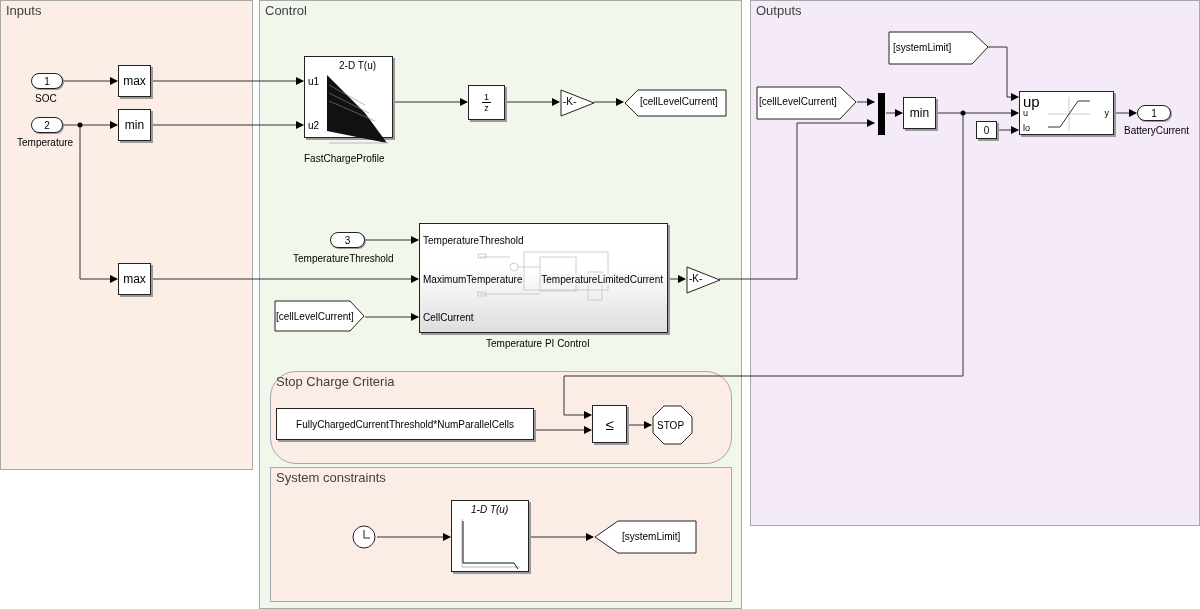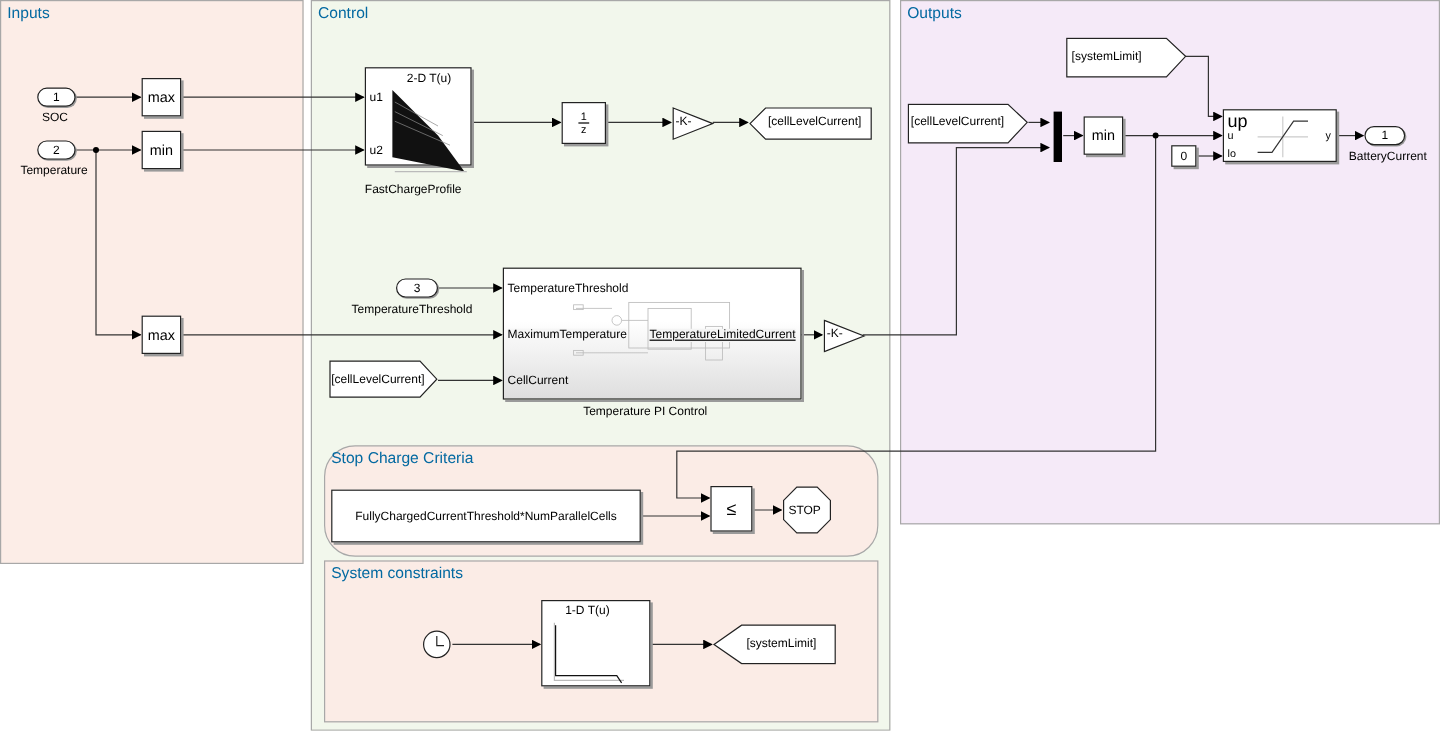--- a/index.html
+++ b/index.html
@@ -1,22 +1,22 @@
 <!DOCTYPE html>
 <html><head>
 <meta charset="utf-8">
 <style>
   html, body { margin:0; padding:0; }
   body { width:1200px; height:609px; background:#ffffff; position:relative; overflow:hidden;
          font-family:"Liberation Sans", sans-serif; font-size:10px; color:#000; }
   .area { position:absolute; border:1px solid #a8a8a8; box-sizing:border-box; }
-  .area-title { position:absolute; left:5px; top:2px; font-size:13px; color:#0369a1; }
+  .area-title { position:absolute; left:5px; top:2px; font-size:13px; color:#404040; }
   #area-inputs { left:0; top:0; width:253px; height:470px; background:#fcede7; }
   #area-control { left:259px; top:0; width:483px; height:609px; background:#f2f7ec; }
-  #area-outputs { left:750px; top:0; width:450px; height:437px; background:#f5eaf8; }
+  #area-outputs { left:750px; top:0; width:450px; height:526px; background:#f5eaf8; }
   #area-stop { left:270px; top:371px; width:462px; height:93px; background:#fbece6;border-radius:26px; }
   #area-sys { left:270px; top:467px; width:462px; height:135px; background:#fbece6; }
   #wires { position:absolute; left:0; top:0; }
   .blk { position:absolute; background:#fff; border:1px solid #222; box-sizing:border-box;
          box-shadow:2px 2px 0 #9a9a9a; display:flex; align-items:center; justify-content:center; }
   .port { position:absolute; background:#fff; border:1px solid #222; border-radius:9px; box-sizing:border-box;
           display:flex; align-items:center; justify-content:center; font-size:10px; box-shadow:1px 1px 0 #999; }
   .lbl { position:absolute; font-size:10px; white-space:nowrap; }
   .txt { position:absolute; font-size:10px; white-space:nowrap; }
   .sub { background:linear-gradient(#ffffff 40%, #dedede); }
@@ -140,45 +140,45 @@
         <circle cx="94" cy="43" r="4"></circle>
       <path d="M60,33 H90 M60,70 H120 M156,55 H200 M98,43 H120"></path>
       <rect x="58" y="30" width="8" height="4"></rect>
         <rect x="58" y="68" width="8" height="4"></rect>
         <rect x="200" y="54" width="8" height="4"></rect>
     </g>
   </svg>
   <span class="txt" style="left:3px;top:11px;">TemperatureThreshold</span>
   <span class="txt" style="left:3px;top:50px;background:#f6f6f6;">MaximumTemperature</span>
   <span class="txt" style="left:3px;top:88px;">CellCurrent</span>
-  <span class="txt" style="right:4px;top:50px;background:#f4f4f4;text-decoration:underline;">TemperatureLimitedCurrent</span>
+  <span class="txt" style="right:4px;top:50px;background:#f4f4f4;">TemperatureLimitedCurrent</span>
 </div>
 <span class="lbl" style="left:486px;top:338px;">Temperature PI Control</span>
 
 <svg style="position:absolute;left:686px;top:266px;" width="36" height="28">
   <path d="M1,1 L34,14 L1,27 Z" fill="#fff" stroke="#222"></path>
 </svg>
 <span class="txt" style="left:689px;top:273px;">-K-</span>
 
-<div class="blk" style="left:276px;top:408px;width:258px;height:44px;">
+<div class="blk" style="left:276px;top:408px;width:258px;height:32px;">
   <span>FullyChargedCurrentThreshold*NumParallelCells</span>
 </div>
 <div class="blk" style="left:592px;top:405px;width:35px;height:38px;font-size:15px;">
   <span>≤</span>
 </div>
 <svg style="position:absolute;left:652px;top:405px;" width="42" height="40">
   <path d="M12,1 H29 L40,12 V28 L29,39 H12 L1,28 V12 Z" fill="#fff" stroke="#222"></path>
 </svg>
 <span class="txt" style="left:657px;top:420px;">STOP</span>
 
 <svg style="position:absolute;left:351px;top:524px;" width="26" height="26">
   <circle cx="13" cy="13" r="11" fill="#fff" stroke="#222"></circle>
   <path d="M13,6 V14 H19" stroke="#222" fill="none"></path>
 </svg>
-<div class="blk" style="left:451px;top:500px;width:91px;height:72px;display:block;">
+<div class="blk" style="left:451px;top:500px;width:78px;height:72px;display:block;font-style:italic;">
   <span class="txt" style="left:19px;top:3px;">1-D T(u)</span>
   <svg style="position:absolute;left:8px;top:16px;" width="62" height="54">
     <path d="M2,2 V50 H60" stroke="#bbb" fill="none"></path>
     <path d="M3,4 V46 H54 L58,52" stroke="#111" fill="none"></path>
   </svg>
 </div>
 <svg style="position:absolute;left:594px;top:520px;" width="104" height="34">
   <path d="M1,17 L24,1 H102 V33 H24 Z" fill="#fff" stroke="#222"></path>
 </svg>
 <span class="txt" style="left:622px;top:531px;">[systemLimit]</span>

